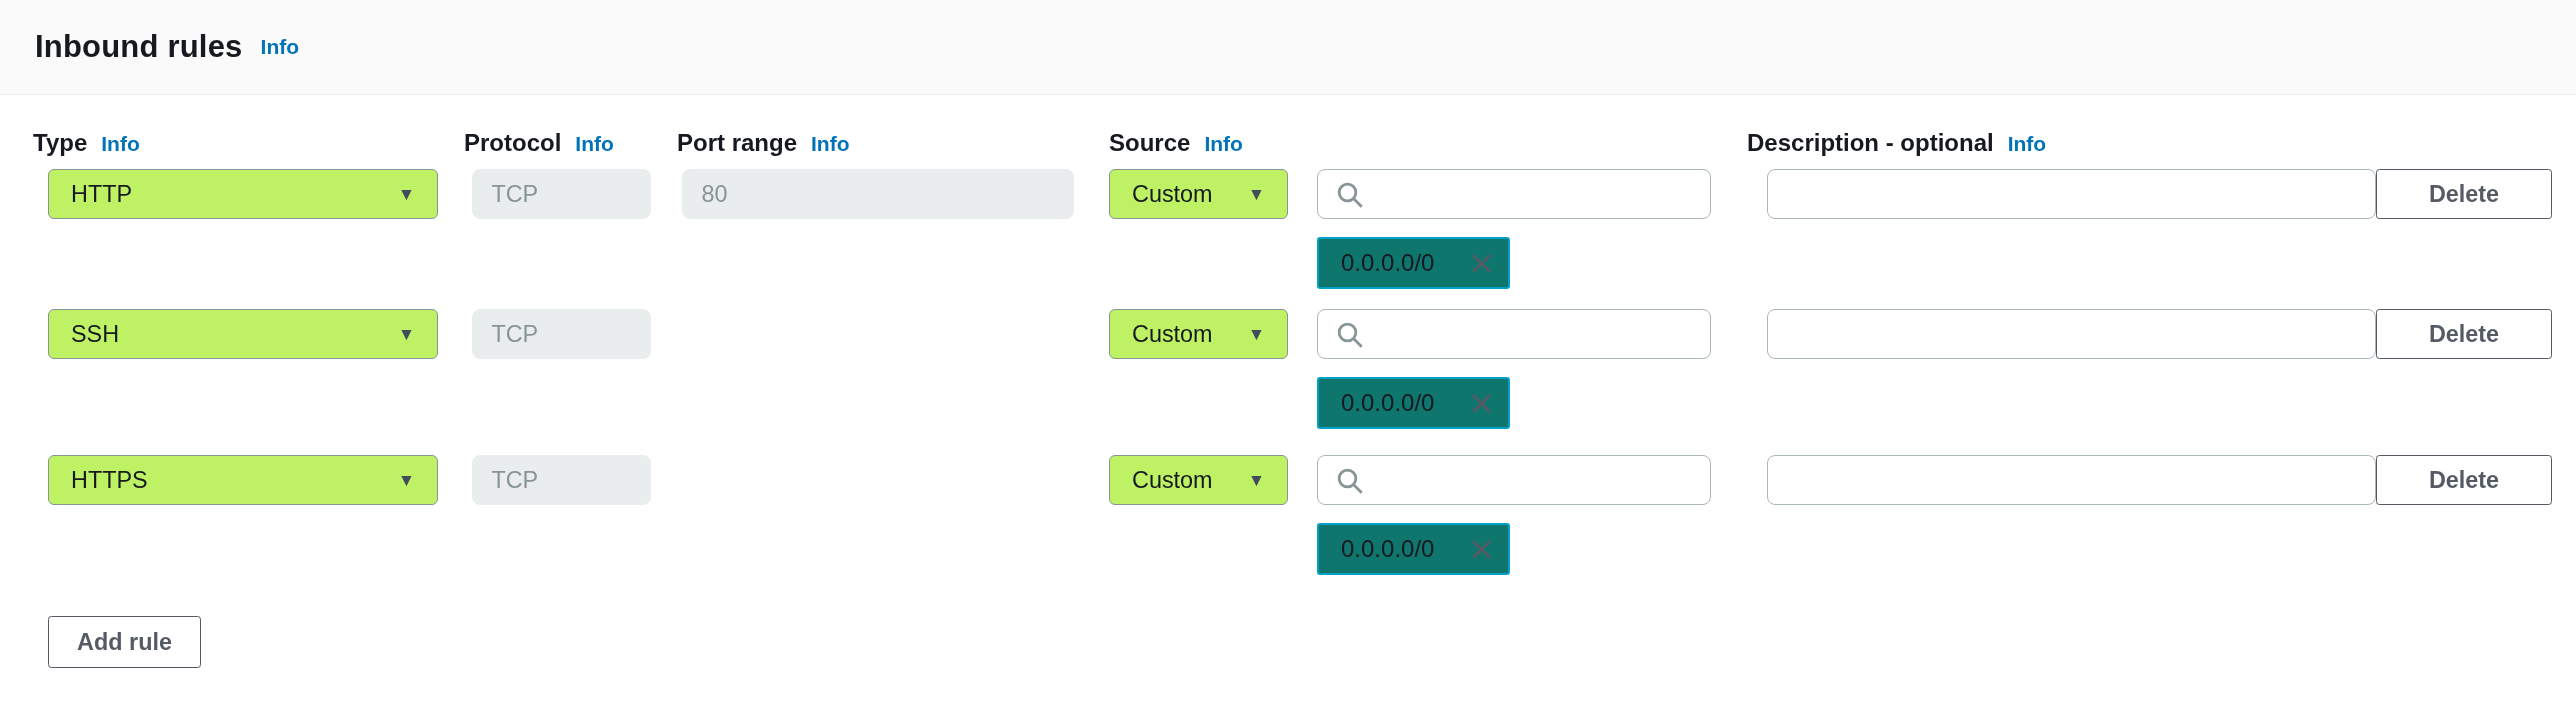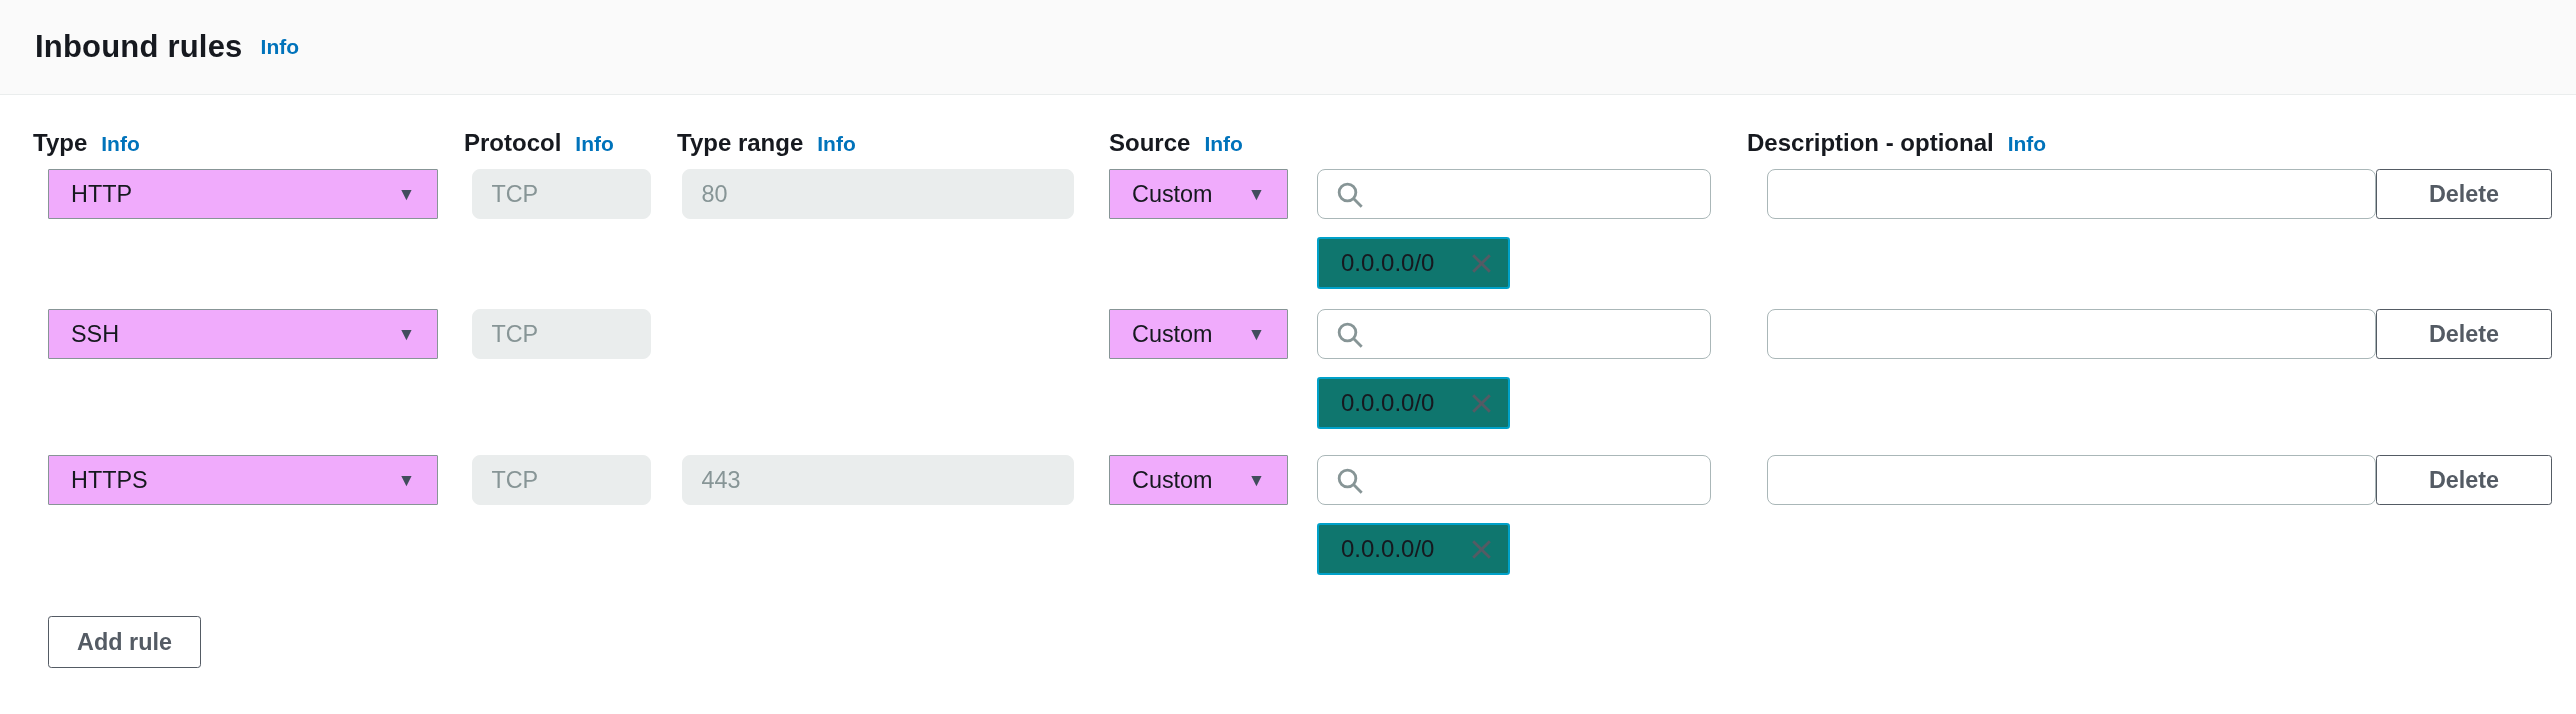--- a/index.html
+++ b/index.html
@@ -33,21 +33,21 @@
 
   
   .rule-row { position:absolute; left:0; width:100%; height:120px; }
   .row-0 { top:169px; }
   .row-1 { top:309px; }
   .row-2 { top:430px;margin-top:25px; }
 
   .ctl { position:absolute; top:0; height:50px; font-size:23.4px; }
 
   .select {
-    background:#f0abfc; border:1.7px solid #879596; border-radius:1px;
+    background:#bef264; border:1.7px solid #879596; border-radius:6px;
     display:flex; align-items:center; justify-content:space-between;
     padding:0 22px; cursor:pointer; color:#16191f;
   }
   .type-select   { left:48px;  width:390px; }
   .source-select { left:1109px; width:179px; }
   .caret { font-size:17.5px; color:#414d5c; line-height:1; transform:translateY(0.8px); }
 
   input.field {
     border:1.7px solid #aab7b8; border-radius:8px; background:#fff;
     font-family:"Liberation Sans", sans-serif; font-size:23.4px; color:#16191f;
@@ -96,21 +96,21 @@
 
   <div class="col-label col-type">
     <span>Type</span>
     <a class="info-link">Info</a>
   </div>
   <div class="col-label col-protocol">
     <span>Protocol</span>
     <a class="info-link">Info</a>
   </div>
   <div class="col-label col-port">
-    <span>Type range</span>
+    <span>Port range</span>
     <a class="info-link">Info</a>
   </div>
   <div class="col-label col-source">
     <span>Source</span>
     <a class="info-link">Info</a>
   </div>
   <div class="col-label col-description">
     <span>Description - optional</span>
     <a class="info-link">Info</a>
   </div>
@@ -175,21 +175,20 @@
       </span>
     </div>
   </div>
 
   <div class="rule-row row-2">
     <div class="ctl select type-select">
       <span>HTTPS</span>
       <span class="caret">▼</span>
     </div>
     <input class="ctl field disabled protocol" disabled="" value="TCP" style="">
-    <input class="ctl field disabled port" disabled="" value="443" style="">
     <div class="ctl select source-select">
       <span>Custom</span>
       <span class="caret">▼</span>
     </div>
     <div class="ctl search-wrap">
       <svg class="search-icon" width="30" height="30" viewBox="0 0 36 36" fill="none" stroke="#879596" stroke-width="3.4">
         <circle cx="15" cy="15" r="10"></circle>
           <line x1="22.5" y1="22.5" x2="32" y2="32"></line>
       </svg>
       <input class="field" value="" style="">

